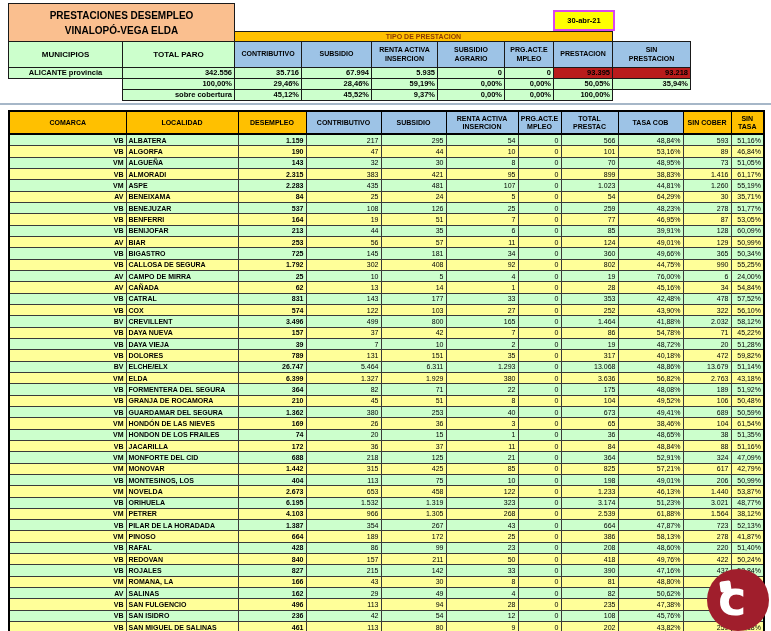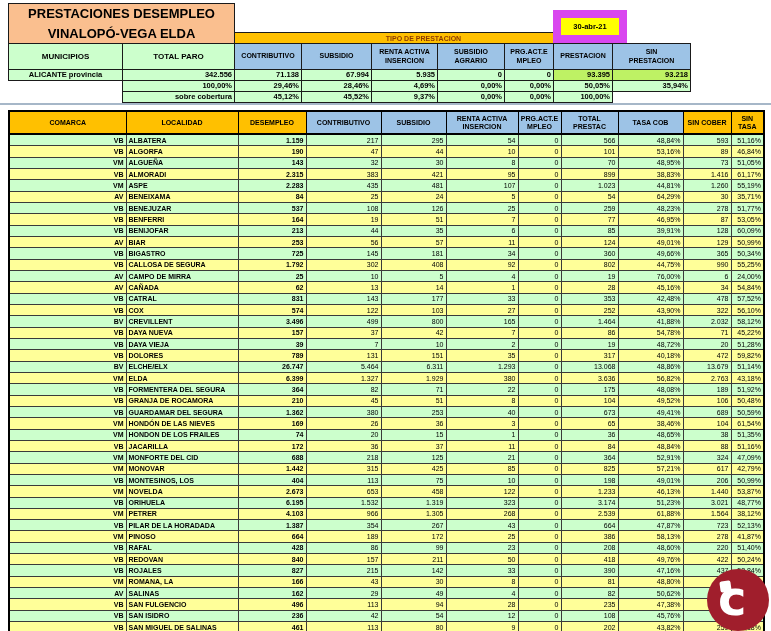--- a/index.html
+++ b/index.html
@@ -7,35 +7,35 @@
          font-family:"Liberation Sans",sans-serif;color:#000;}
   table{border-collapse:collapse;table-layout:fixed;}
   td,th{border:1px solid #1a1a1a;overflow:hidden;white-space:nowrap;padding:0 2px;}
   .nb{border:none;background:#fff;}
   .num{text-align:right;}
   .left{text-align:center;}
   .salmon{background:#FABF8F;}
   .green{background:#CCFFCC;}
   .blue{background:#9DC3E6;}
   .gold{background:#FFC000;}
-  .pyellow{background:#bef264;}
+  .pyellow{background:#b91c1c;}
   
   #summary{position:absolute;left:8px;top:3px;width:682px;font-size:7.5px;font-weight:bold;}
   #summary td{line-height:1.15;}
   #summary .rA{height:28px;}
   #summary .rB{height:10px;}
   #summary .rC{height:26px;}
   #summary .rD,#summary .rE,#summary .rF{height:11px;}
   #summary .hdr{text-align:center;white-space:pre-line;line-height:1.15;font-size:7px;}
   #summary .hdrBig{font-size:8px;}
-  #summary .title-cell{font-size:13px;text-align:center;line-height:1.5;}
+  #summary .title-cell{font-size:10px;text-align:center;line-height:1.5;}
   #summary .band{font-size:7px;color:#8C3A00;text-align:center;line-height:9px;}
   
   .date-box{position:absolute;left:553px;top:10px;width:58px;height:17px;background:#FFFF00;
-            border:8px solid #d946ef;font-size:7.5px;font-weight:bold;text-align:center;line-height:17px;}
+            border:2px solid #d946ef;font-size:7.5px;font-weight:bold;text-align:center;line-height:17px;}
   
   .divider{position:absolute;left:0;top:103px;width:771px;height:2px;background:#A6B7C8;}
   
   #main{position:absolute;left:8px;top:110px;width:755px;font-size:7px;border:2px solid #000;}
   #main th{height:21px;text-align:center;white-space:pre-line;line-height:1.1;font-size:7px;
            border:1px solid #000;border-bottom:2px solid #000;}
   #main tbody tr{height:10.33px;}
   #main td{line-height:9px;height:10.33px;border:1px solid #3a3a3a;}
   #main tr.g td{background:#CCFFCC;}
   #main tr.y td{background:#FFFF99;}
@@ -90,34 +90,34 @@
 AGRARIO</td>
           <td class="blue hdr">PRG.ACT.E
 MPLEO</td>
           <td class="blue hdr">PRESTACION</td>
           <td class="blue hdr">SIN
 PRESTACION</td>
         </tr>
         <tr class="rD">
           <td class="green left">ALICANTE provincia</td>
           <td class="green num">342.556</td>
-          <td class="green num">71.138</td>
+          <td class="green num">35.716</td>
           <td class="green num">67.994</td>
           <td class="green num">5.935</td>
           <td class="green num">0</td>
           <td class="green num">0</td>
           <td class="pyellow num">93.395</td>
           <td class="pyellow num">93.218</td>
         </tr>
         <tr class="rE">
           <td class="nb"></td>
           <td class="green num">100,00%</td>
           <td class="green num">29,46%</td>
           <td class="green num">28,46%</td>
-          <td class="green num">4,69%</td>
+          <td class="green num">59,19%</td>
           <td class="green num">0,00%</td>
           <td class="green num">0,00%</td>
           <td class="green num">50,05%</td>
           <td class="green num">35,94%</td>
         </tr>
         <tr class="rF">
           <td class="nb"></td>
           <td class="green num">sobre cobertura</td>
           <td class="green num">45,12%</td>
           <td class="green num">45,52%</td>

